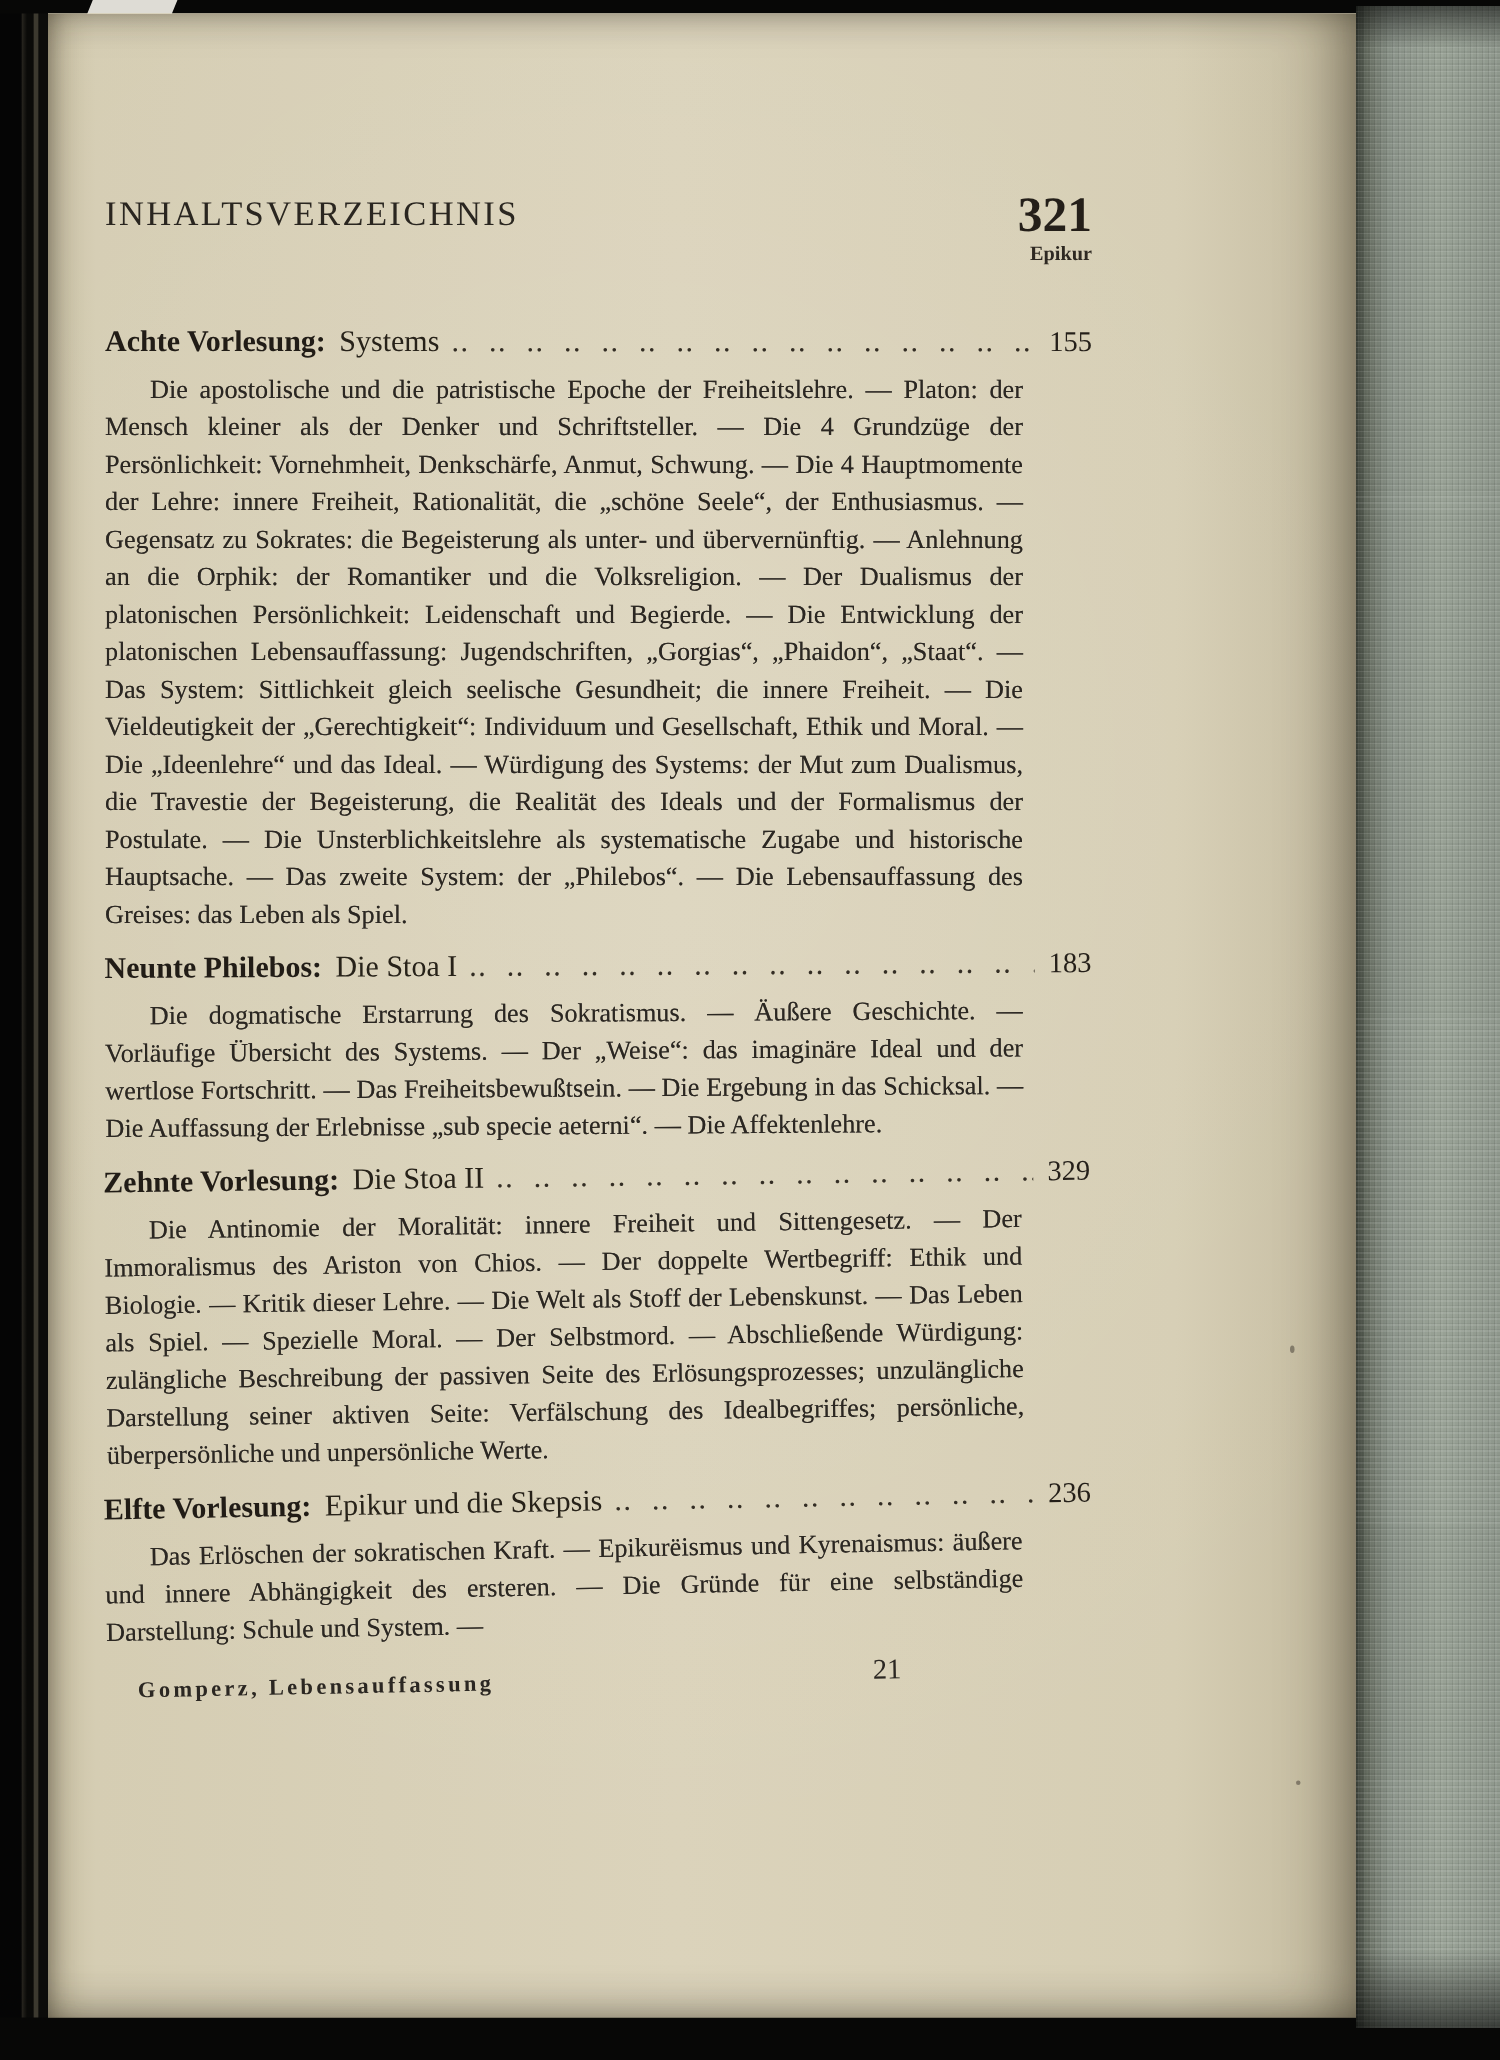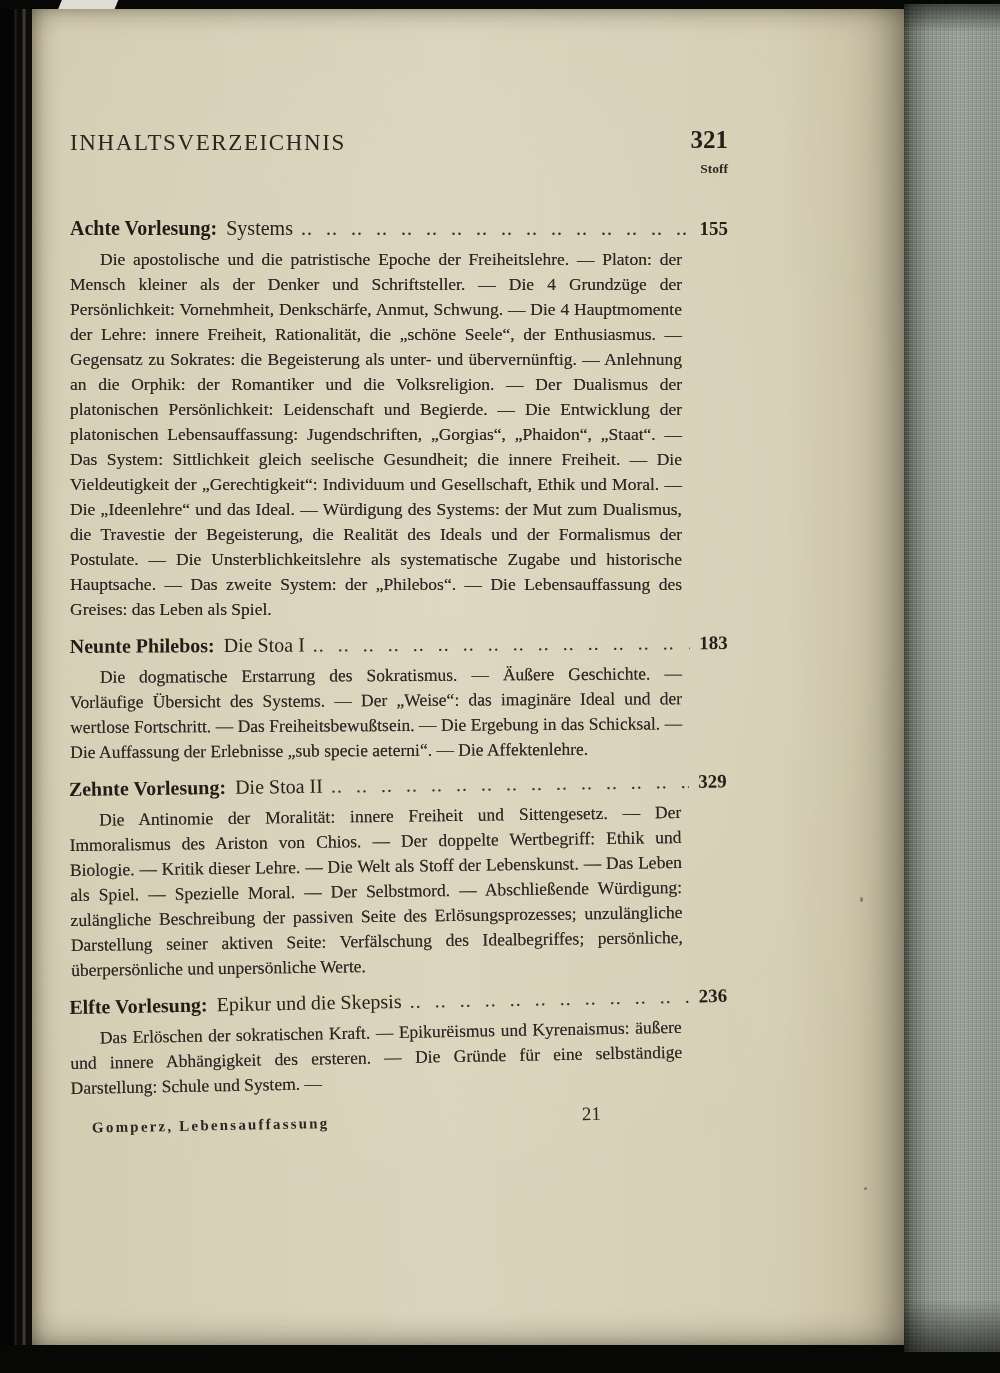--- a/index.html
+++ b/index.html
@@ -52,42 +52,42 @@
     background-color:var(--binding);
     z-index:2;
   }
   .page-header{position:relative;width:658px;height:32px;}
   .page-title{
     margin:0;font-size:23px;font-weight:400;letter-spacing:1.6px;
     line-height:30px;color:#2a2620;
   }
   .folio{
     position:absolute;right:0;top:-2px;
-    font-size:25px;font-weight:700;color:#241f19;
+    font-size:33px;font-weight:700;color:#241f19;
   }
   .seite-label{
     width:658px;text-align:right;font-size:13.5px;font-weight:700;
     line-height:16px;margin-top:1px;color:#2e2922;
   }
   .toc{display:block;margin-top:38px;}
   .entry{margin-top:11px;transform-origin:left center;}
   .entry:nth-child(2){transform:rotate(-0.35deg);}
   .entry:nth-child(3){transform:rotate(-0.75deg);}
   .entry:nth-child(4){transform:rotate(-1.05deg);}
   .entry-heading{
     width:658px;display:flex;align-items:baseline;
     font-size:20px;line-height:27px;white-space:nowrap;
   }
   .lecture{font-weight:700;color:#211c16;}
   .etitle{margin-left:9px;color:#272219;}
   .leaders{
     flex:1;overflow:hidden;margin:0 10px 0 8px;
     letter-spacing:1px;word-spacing:7px;color:#332d24;
   }
-  .epage{font-weight:700;font-size:19px;color:#241f19;}
+  .epage{font-weight:400;font-size:19px;color:#241f19;}
   .entry-body{
     width:612px;margin:5px 0 0 0;
     font-size:17.5px;line-height:25px;
     text-align:justify;text-indent:30px;
     hyphens:auto;color:#2b2722;
     text-shadow:0 0 .4px rgba(43,39,34,.65);
   }
   .page-footer{
     position:relative;width:658px;margin-top:18px;
     transform:rotate(-1.1deg);transform-origin:left center;
@@ -110,21 +110,21 @@
 <div class="left-edge"></div>
 <div class="corner-mark"></div>
 
 <div class="paper">
 
   <div class="page-header">
     <h1 class="page-title">INHALTSVERZEICHNIS</h1>
     <div class="folio">321</div>
   </div>
 
-  <div class="seite-label">Stoff</div>
+  <div class="seite-label">Epikur</div>
 
   <section class="toc">
 
     <div class="entry">
       <div class="entry-heading">
         <span class="lecture">Achte Vorlesung:</span>
         <span class="etitle">Systems</span>
         <span class="leaders">.. .. .. .. .. .. .. .. .. .. .. .. .. .. .. .. .. .. ..</span>
         <span class="epage">155</span>
       </div>

